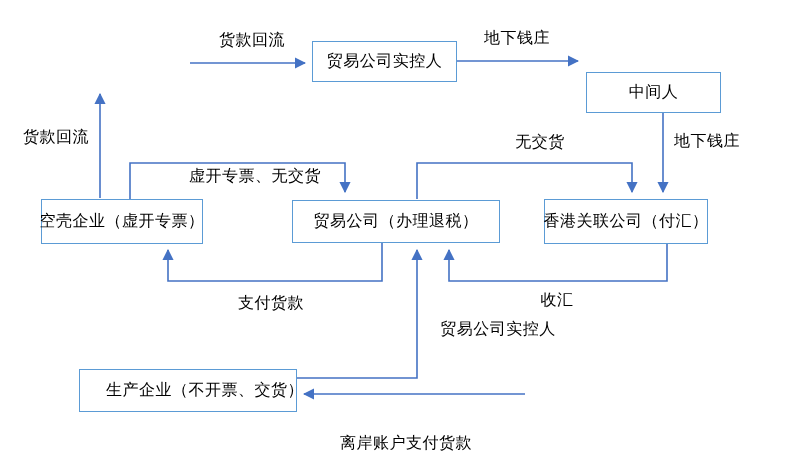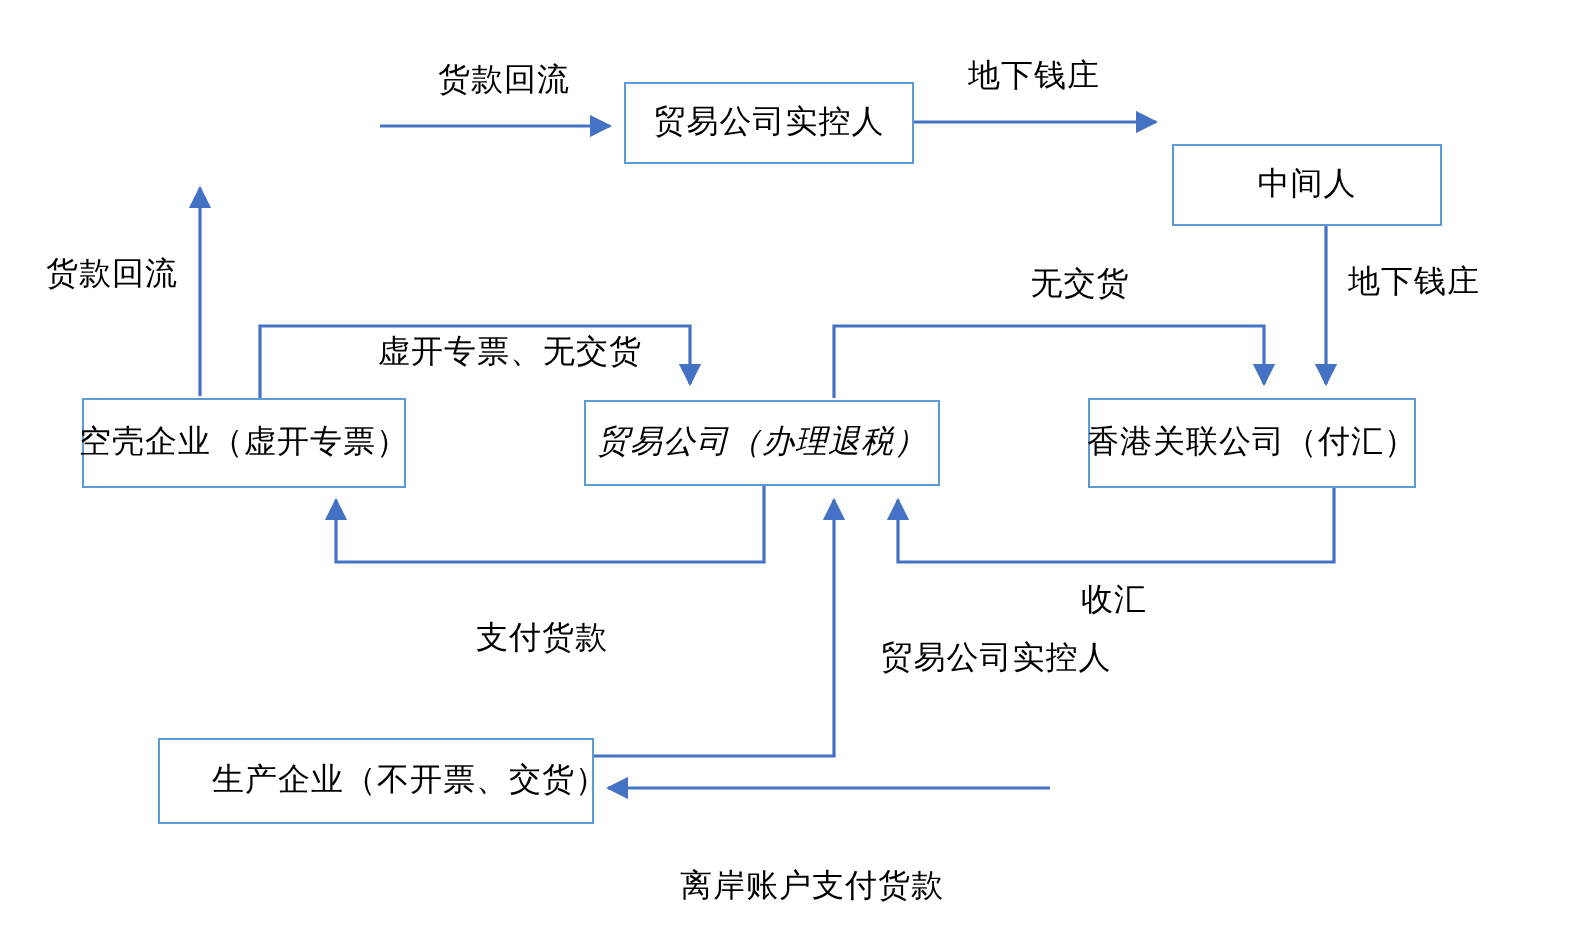--- a/index.html
+++ b/index.html
@@ -78,28 +78,28 @@
     <path d="M417,199 V163 H632 V192" marker-end="url(#arrow)"></path>
     <path d="M382,243 V281 H168 V250" marker-end="url(#arrow)"></path>
     <path d="M667,244 V281 H449 V250" marker-end="url(#arrow)"></path>
     <path d="M297,378 H417 V250" marker-end="url(#arrow)"></path>
     <path d="M525,394 H304" marker-end="url(#arrow)"></path>
   </svg>
 
   <div class="box" style="left:312px; top:41px;  width:145px; height:41px;">贸易公司实控人</div>
   <div class="box" style="left:586px; top:40px;  width:135px; height:41px;margin-top:32px;">中间人</div>
   <div class="box" style="left:41px;  top:199px; width:162px; height:45px;">空壳企业（虚开专票）</div>
-  <div class="box" style="left:292px; top:200px; width:178px; height:43px;font-style:italic;">贸易公司（办理退税）</div>
+  <div class="box" style="left:292px; top:200px; width:208px; height:43px;">贸易公司（办理退税）</div>
   <div class="box" style="left:544px; top:199px; width:164px; height:45px;">香港关联公司（付汇）</div>
   <div class="box" style="left:79px;  top:369px; width:218px; height:43px;padding-left:34px;">生产企业（不开票、交货）</div>
 
   <div class="lbl centered" style="left:252px; top:30px;">货款回流</div>
   <div class="lbl centered" style="left:517px; top:28px;">地下钱庄</div>
   <div class="lbl" style="left:23px;  top:127px;">货款回流</div>
   <div class="lbl centered" style="left:255px; top:134px;margin-top:32px;">虚开专票、无交货</div>
   <div class="lbl centered" style="left:540px; top:132px;">无交货</div>
   <div class="lbl centered" style="left:707px; top:131px;">地下钱庄</div>
-  <div class="lbl centered" style="left:271px; top:293px;margin-top:16px;">支付货款</div>
+  <div class="lbl centered" style="left:271px; top:293px;">支付货款</div>
   <div class="lbl centered" style="left:557px; top:290px;">收汇</div>
   <div class="lbl centered" style="left:498px; top:319px;">贸易公司实控人</div>
   <div class="lbl" style="left:340px; top:433px;font-family:Liberation Serif, serif;">离岸账户支付货款</div>
 
 </div>
 
 </body></html>

